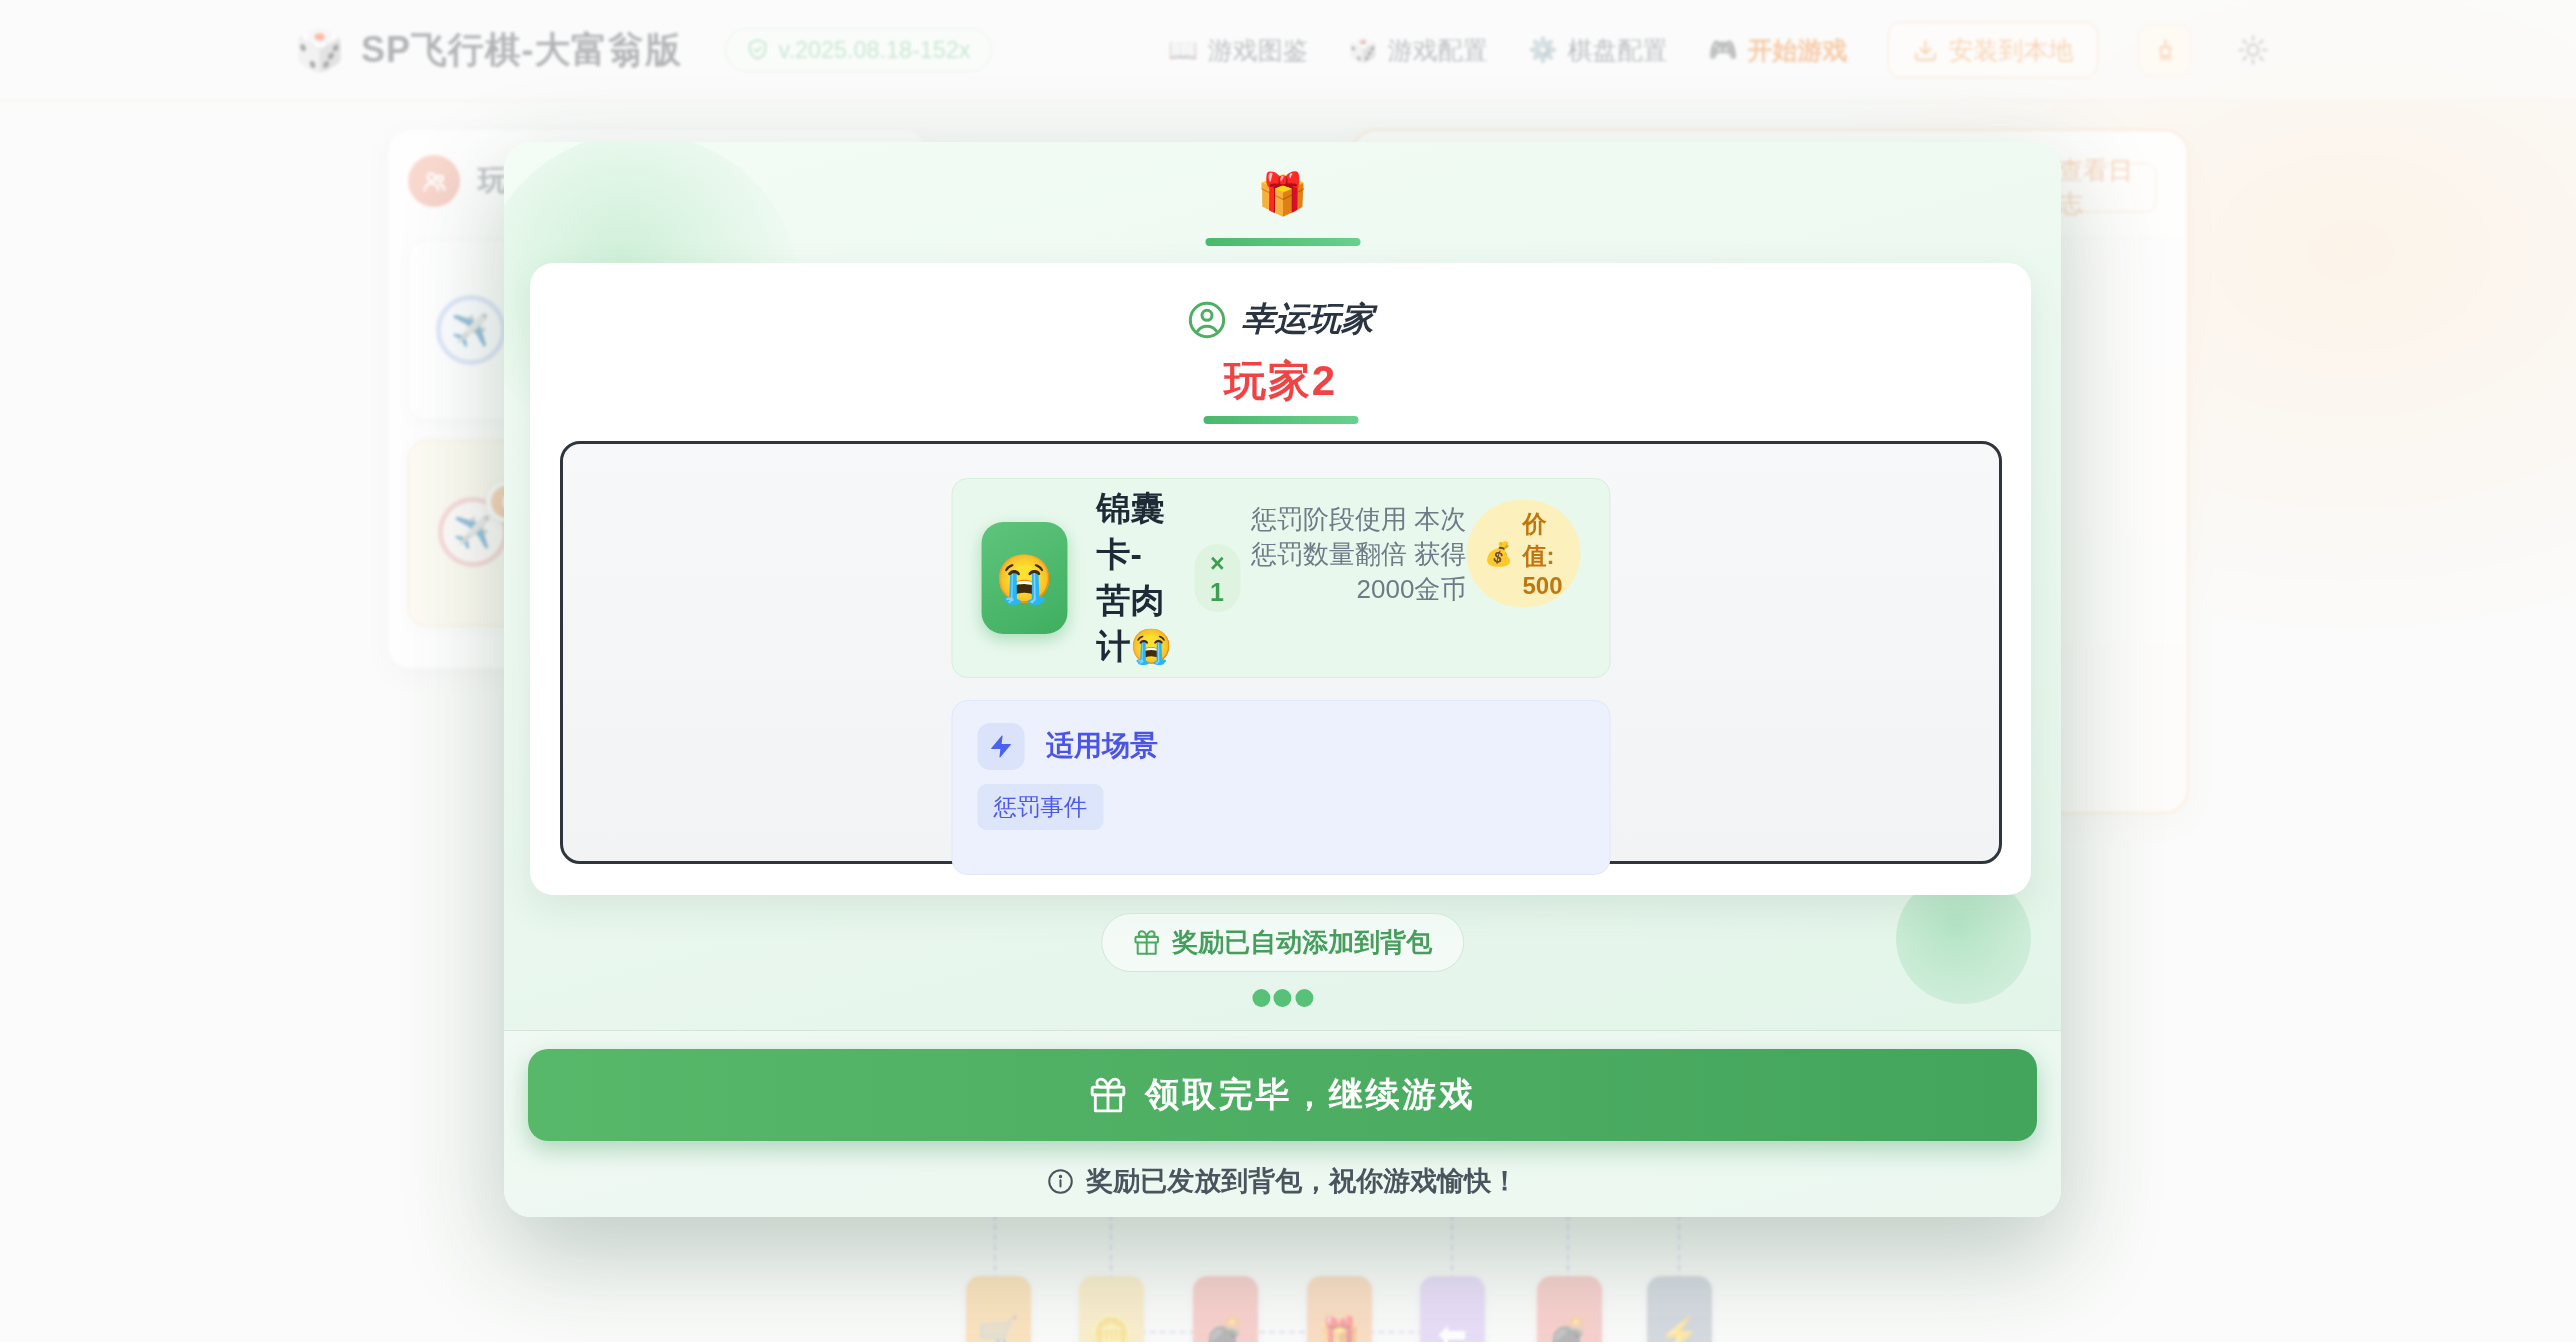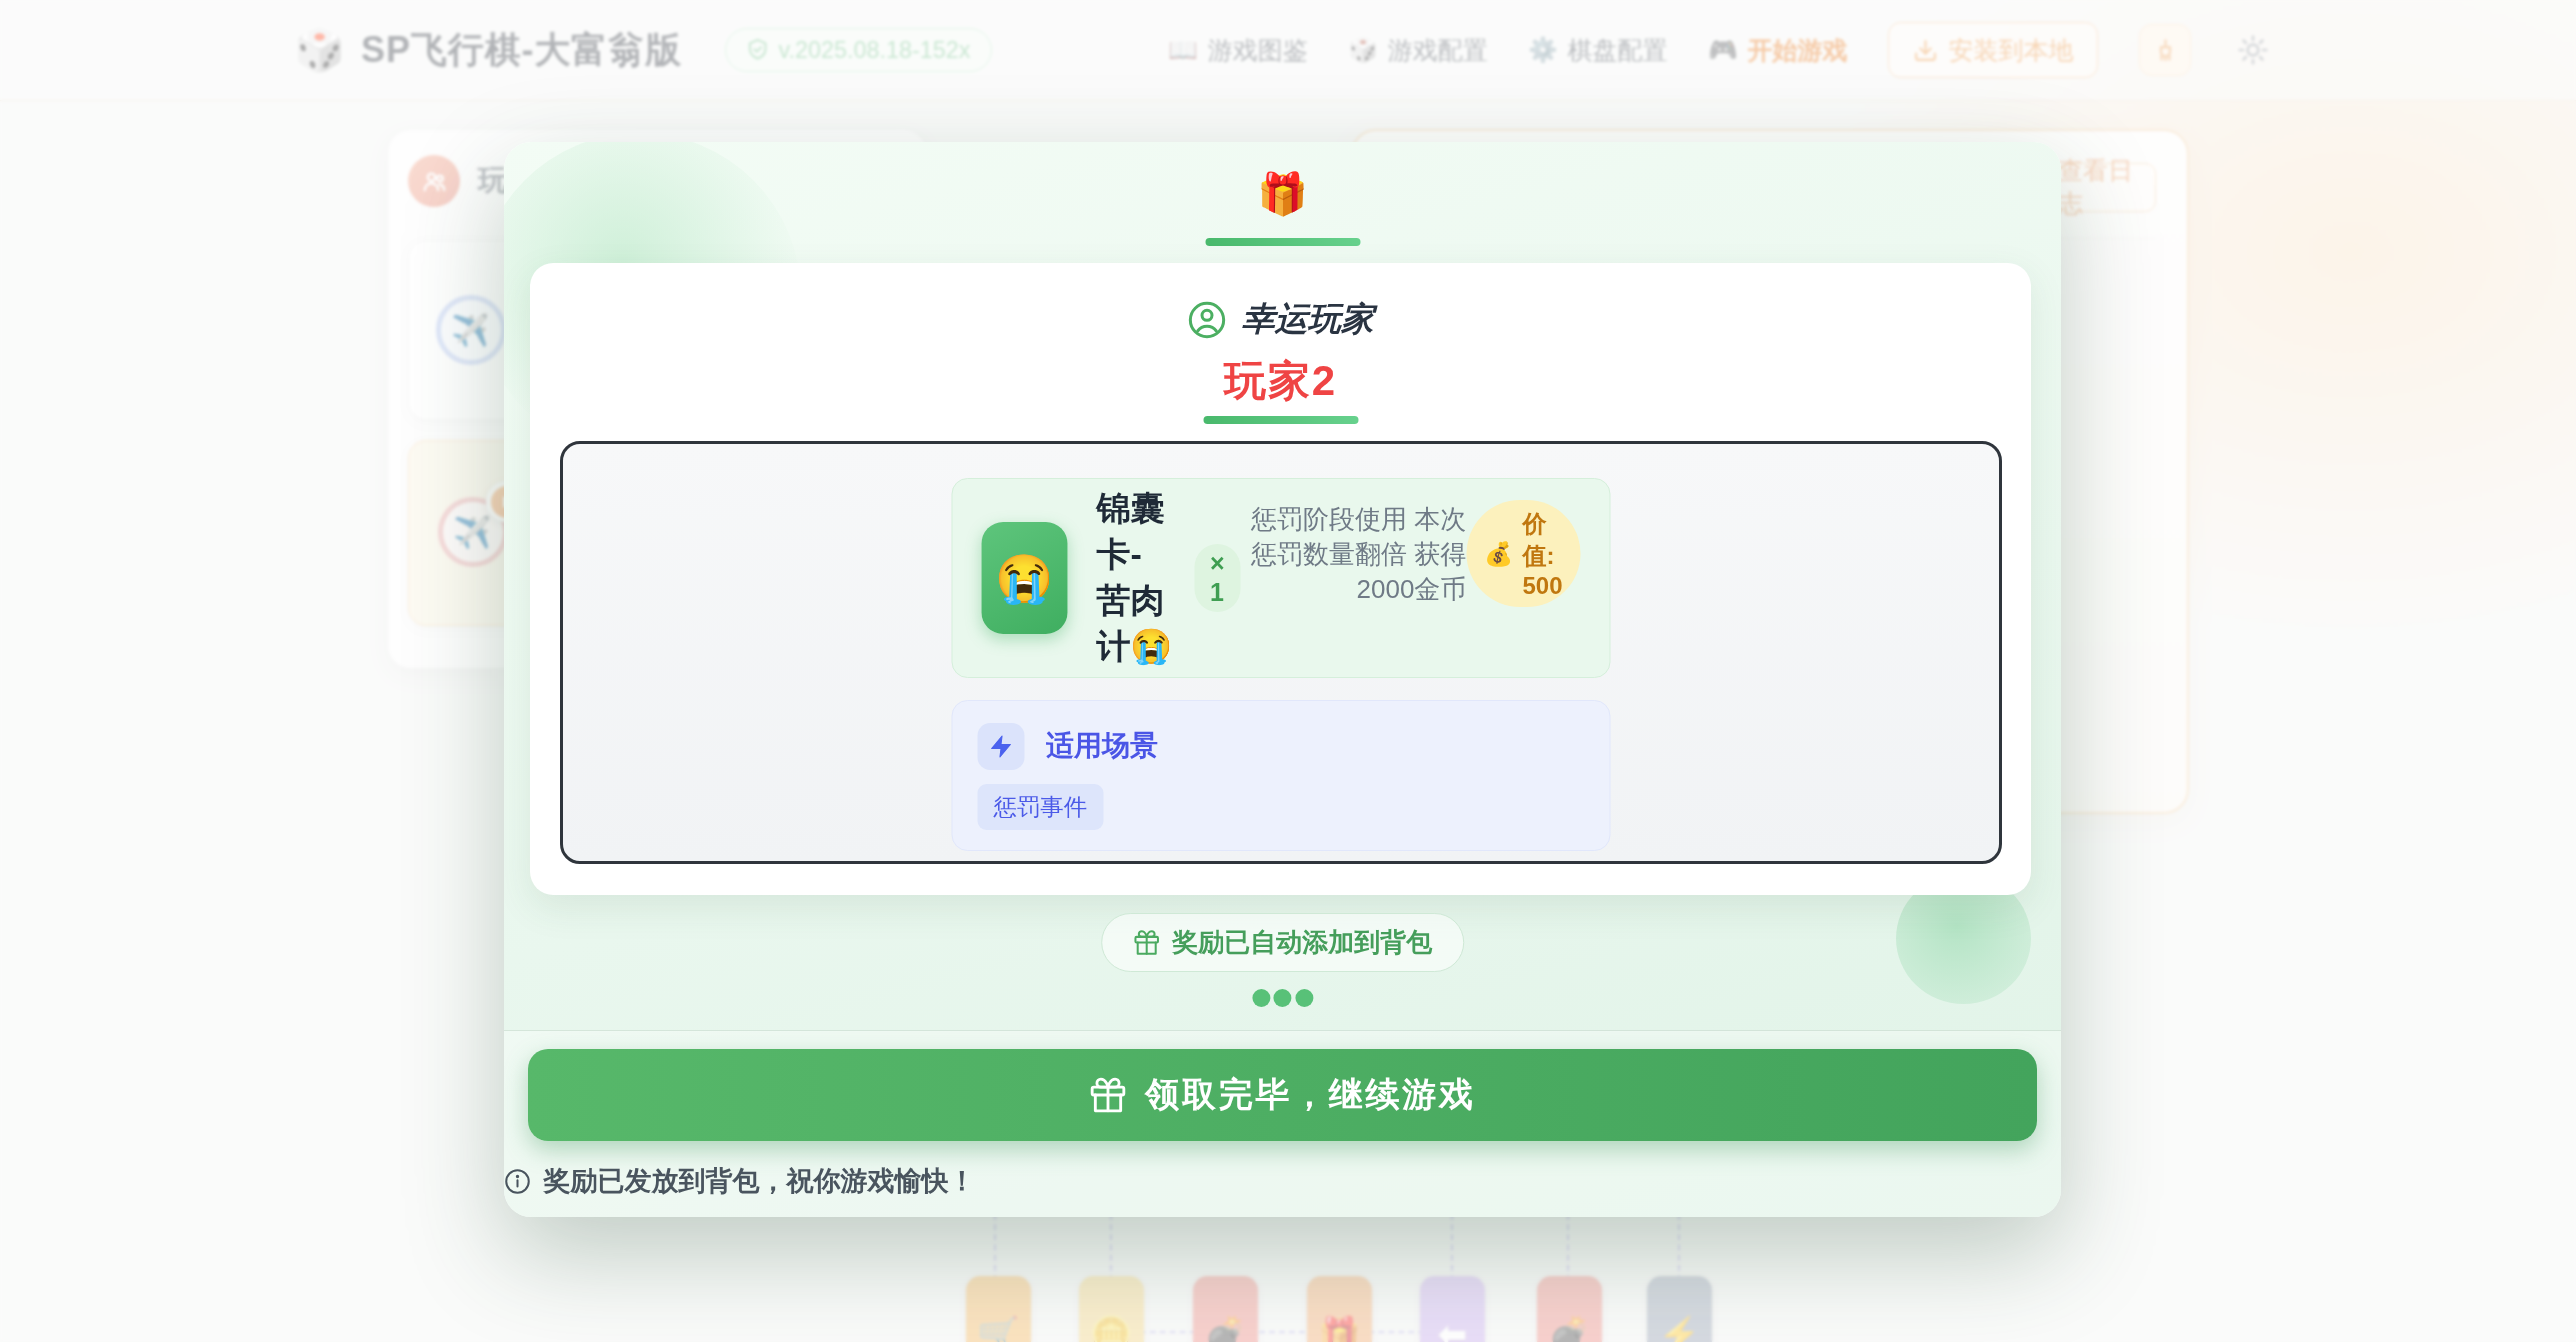--- a/index.html
+++ b/index.html
@@ -125,21 +125,21 @@
   .reward-info { display:flex; flex-direction:row; }
   .name-row { display:flex; align-items:center; gap:20px; }
   .reward-name { font-size:34px; font-weight:700; color:#1f2a37; }
   .count-badge { padding:5.4px 16px; border-radius:900px; background:#def4e0;
     color:#3f9e52; font-size:25px; font-weight:600; }
   .reward-desc { margin-top:16px; font-size:26px; color:#6f7a86;text-align:right; }
   .value-pill { margin-top:14.4px; align-self:flex-start; display:inline-flex; align-items:center; gap:9px;
     padding:7.2px 18px; border-radius:900px; background:#fcf1bd; color:#c0770f; font-size:24px; font-weight:600; }
   .value-ico { font-size:23.4px; }
 
-  .scene-card { position:absolute; left:50%; transform:translateX(-50%); top:256px; width:659px; height:151px;
+  .scene-card { position:absolute; left:50%; transform:translateX(-50%); top:256px; width:659px; height:175px;
     background:#edf1fd; border:1.8px solid #e1e7fb; border-radius:16px; padding:21.6px 25px; }
   .scene-head { display:flex; align-items:center; gap:21.6px; }
   .bolt-tile { width:47px; height:47px; border-radius:12.6px; background:#dbe3fb; color:#4b62ee;
     display:flex; align-items:center; justify-content:center; }
   .bolt-tile svg { width:25px; height:25px; }
   .scene-label { font-size:28px; font-weight:600; color:#4a55e6; }
   .scene-tags { margin-top:14.4px; }
   .scene-tag { display:inline-block; padding:7.2px 16px; border-radius:9px; background:#dde5fb;
     color:#4b5ae8; font-size:23.4px; }
 
@@ -154,21 +154,21 @@
 
   .m-footer { position:absolute; left:0; right:0; top:888px; bottom:0;
     border-top:1.8px solid rgba(120,160,130,.22); background:rgba(255,255,255,.35); }
   .confirm-btn { position:absolute; left:24px; right:24px; top:18px; height:92px; border-radius:20px;
     background:linear-gradient(90deg,#57b86a,#43a45c); border:none; cursor:pointer;
     display:flex; align-items:center; justify-content:center; gap:18px;
     box-shadow:0 9px 23.4px rgba(60,150,90,.35); }
   .confirm-btn svg { width:38px; height:38px; color:#ffffff; }
   .confirm-label { font-size:34px; font-weight:700; color:#ffffff; letter-spacing:2.7px; }
   .footer-note { position:absolute; left:0; right:0; top:132px; display:flex;
-    align-items:center; justify-content:flex-start; gap:12.6px; color:#49545e; }
+    align-items:center; justify-content:center; gap:12.6px; color:#49545e; }
   .footer-note svg { width:27px; height:27px; }
   .footer-note span { font-size:27px; font-weight:600; }
 </style>
 </head>
 <body>
 
 <div class="stage">
 
   <div class="bg-layer">
     <div class="bg-glow"></div>

